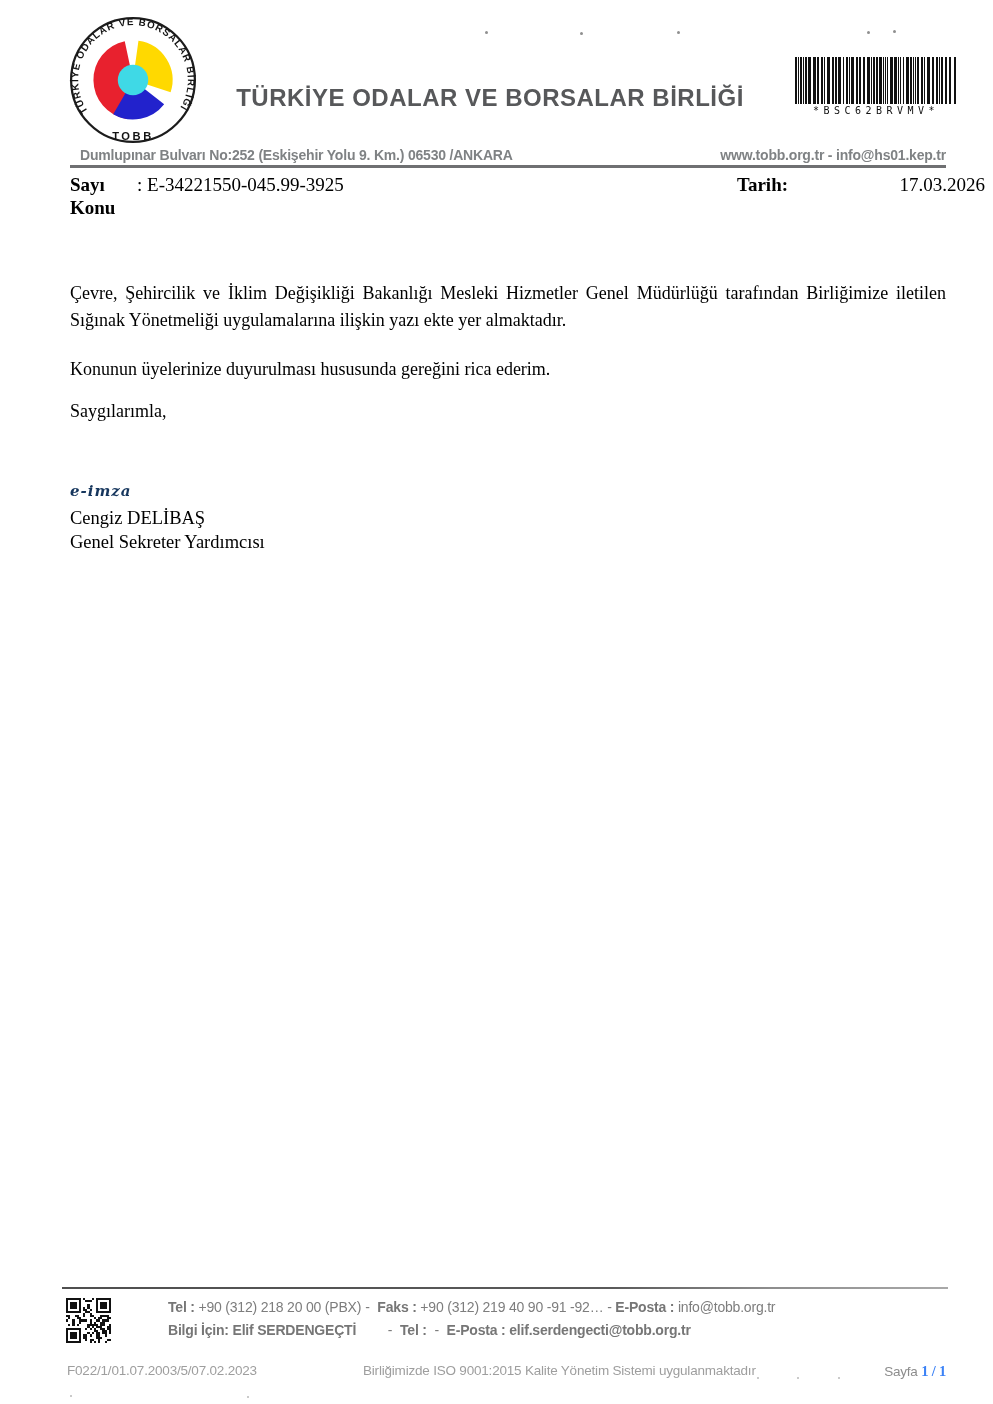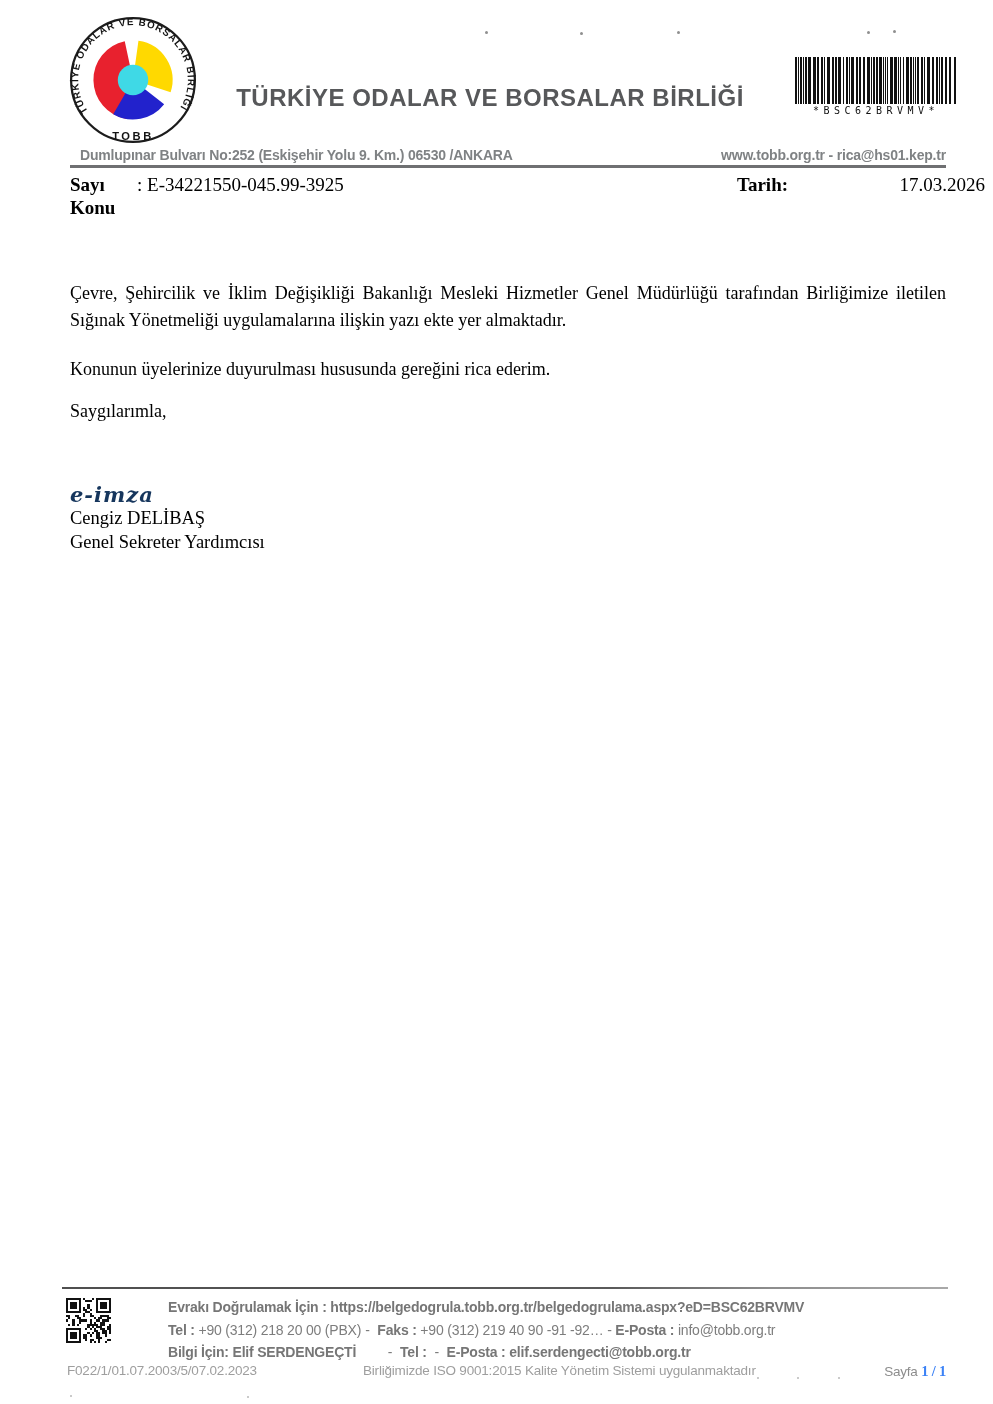--- a/index.html
+++ b/index.html
@@ -35,21 +35,21 @@
   .tarih-value{right:8px;top:174px;text-align:right;}
 
   
   .recipient{position:absolute;left:70px;top:233px;width:876px;text-align:center;
              font-weight:bold;font-size:18.5px;}
   .para{position:absolute;left:70px;width:876px;font-size:18px;line-height:27px;}
   .para1{top:280px;text-align:justify;}
   .para2{top:356px;}
   .closing{position:absolute;left:70px;top:401px;font-size:18px;}
   .esign{position:absolute;left:70px;top:482px;font-family:"DejaVu Serif", serif;
-         font-style:italic;font-weight:bold;font-size:21px;color:#16365d;letter-spacing:1px;}
+         font-style:italic;font-weight:bold;font-size:15px;color:#16365d;letter-spacing:1px;}
   .signer-name{position:absolute;left:70px;top:508px;font-size:18.5px;}
   .signer-title{position:absolute;left:70px;top:532px;font-size:18.5px;}
   .attachment{position:absolute;left:70px;top:568px;font-size:18.5px;}
 
   
   .footer-rule{position:absolute;left:62px;top:1287px;width:886px;height:2px;
                background:linear-gradient(to right,#4f4f4f 0%,#5a5a5a 62%,#8d8d8d 80%,#a9a9a9 100%);}
   .qr{position:absolute;left:66px;top:1298px;width:45px;height:45px;}
   .footer-lines{position:absolute;left:168px;top:1296px;width:790px;
                 font-family:"Liberation Sans", sans-serif;font-size:14px;color:#7d7d7d;
@@ -147,21 +147,21 @@
         <rect x="144" y="0" width="1" height="46" fill="#111"></rect>
         <rect x="146" y="0" width="2" height="46" fill="#111"></rect>
         <rect x="150" y="0" width="2" height="46" fill="#111"></rect>
         <rect x="154" y="0" width="2" height="46" fill="#111"></rect>
         <rect x="159" y="0" width="2" height="46" fill="#111"></rect>
       </svg>
     <div class="barcode-text">*BSC62BRVMV*</div>
   </div>
 
   <div class="addr addr-left">Dumlupınar Bulvarı No:252 (Eskişehir Yolu 9. Km.) 06530 /ANKARA</div>
-  <div class="addr addr-right">www.tobb.org.tr  -  rica@hs01.kep.tr</div>
+  <div class="addr addr-right">www.tobb.org.tr  -  info@hs01.kep.tr</div>
   <div class="header-rule"></div>
 
   <span class="meta-label lbl-col row-sayi">Sayı</span>
   <span class="meta-value val-col row-sayi">: E-34221550-045.99-3925</span>
   <span class="meta-label tarih-label">Tarih:</span>
   <span class="meta-value tarih-value">17.03.2026</span>
   <span class="meta-label lbl-col row-konu">Konu</span>
 
   <div class="para para1">Çevre, Şehircilik ve İklim Değişikliği Bakanlığı Mesleki Hizmetler Genel Müdürlüğü tarafından Birliğimize iletilen Sığınak Yönetmeliği uygulamalarına ilişkin yazı ekte yer almaktadır.</div>
   <div class="para para2">Konunun üyelerinize duyurulması hususunda gereğini rica ederim.</div>
@@ -288,24 +288,20 @@
       <rect x="14" y="0" width="7" height="7" fill="#111"></rect>
       <rect x="15" y="1" width="5" height="5" fill="#fff"></rect>
       <rect x="16" y="2" width="3" height="3" fill="#111"></rect>
       <rect x="0" y="14" width="7" height="7" fill="#111"></rect>
       <rect x="1" y="15" width="5" height="5" fill="#fff"></rect>
       <rect x="2" y="16" width="3" height="3" fill="#111"></rect>
     </svg>
 
   <div class="footer-lines">
     <div>
-      <b>Evrakı Doğrulamak İçin :</b>
-      <b>https://belgedogrula.tobb.org.tr/belgedogrulama.aspx?eD=BSC62BRVMV</b>
-    </div>
-    <div>
       <b>Tel :</b>
       <span>+90 (312) 218 20 00 (PBX)</span><span class="sep">-</span>
       <b>Faks :</b>
       <span>+90 (312) 219 40 90 -91 -92… -</span>
       <b>E-Posta :</b>
       <span>info@tobb.org.tr</span>
     </div>
     <div>
       <b>Bilgi İçin:</b>
       <b>Elif SERDENGEÇTİ</b>

